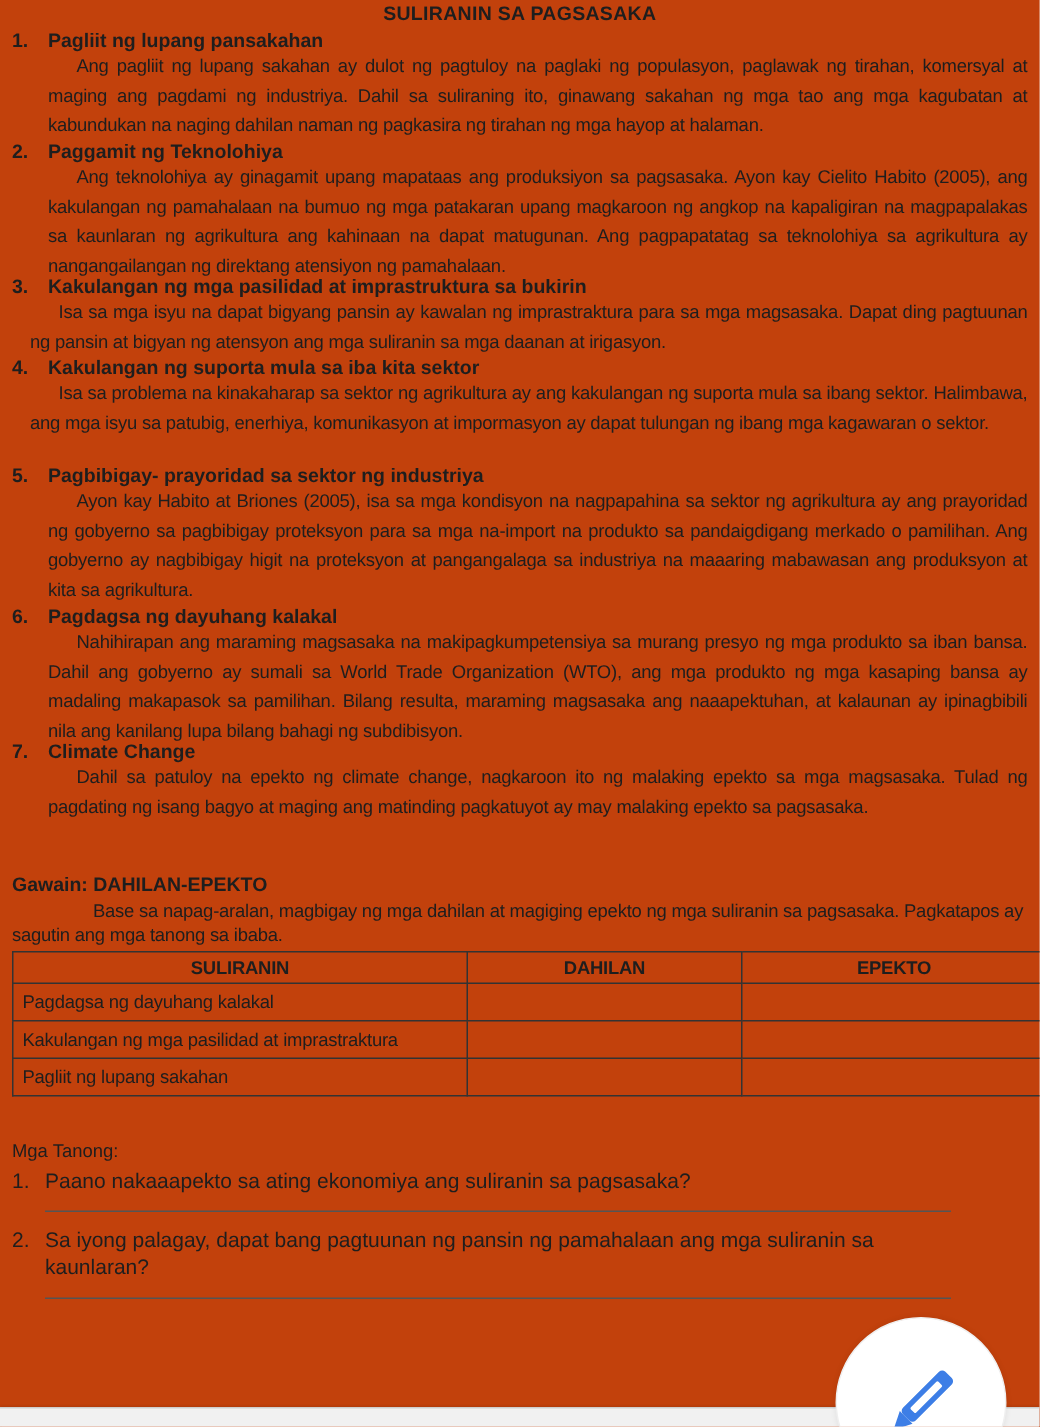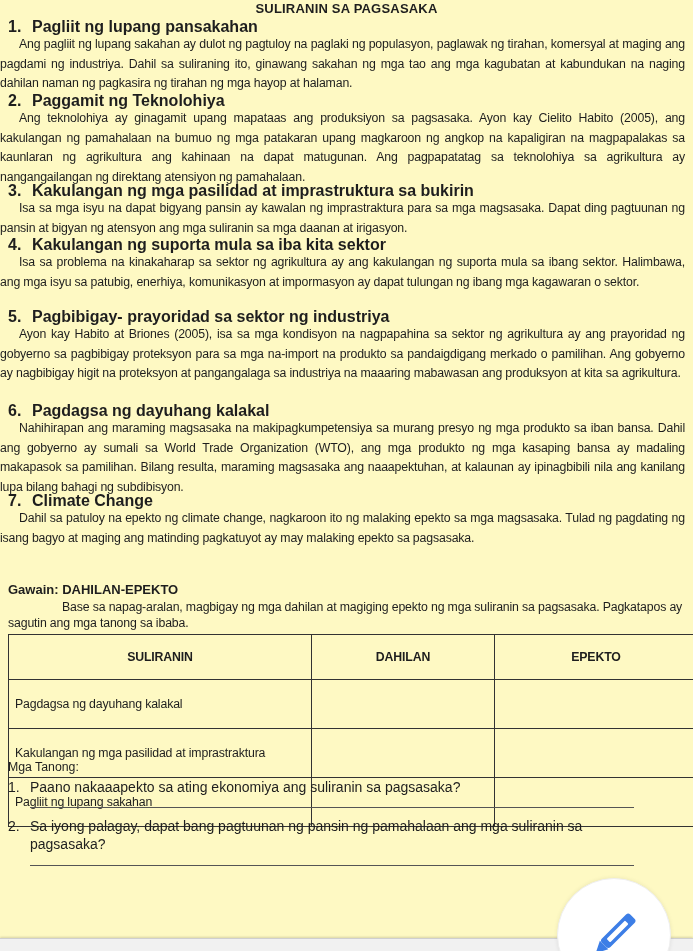--- a/index.html
+++ b/index.html
@@ -1,47 +1,47 @@
 <!DOCTYPE html>
 <html><head>
   <meta charset="utf-8">
   <style>
     html, body { margin: 0; padding: 0; }
     body {
       width: 693px; height: 951px; overflow: hidden; position: relative;
       background: #ffffff; color: #1e1e1e;
       font-family: "Liberation Sans", sans-serif;
     }
-    .page { position: absolute; left: 0; top: 0; width: 693px; height: 938px; background: #fef9c3; }
+    .page { position: absolute; left: 0; top: 0; width: 693px; height: 938px; background: #c2410c; }
     .title {
       position: absolute; top: 1px; left: 0; width: 693px; text-align: center;
       font-weight: bold; font-size: 13px; letter-spacing: 0.2px;
     }
     .sec { position: absolute; left: 0; width: 693px; }
     .sec-head {
-      font-weight: bold; font-size: 16px; line-height: 17px; padding-left: 8px;
+      font-weight: bold; font-size: 13px; line-height: 17px; padding-left: 8px;
       white-space: nowrap;
     }
     .sec-head .num { display: inline-block; width: 24px; }
     .sec-body {
-      font-size: 12.3px; line-height: 19.5px; padding-right: 8px;
+      font-size: 12.3px; line-height: 19.5px; padding-left: 32px; padding-right: 8px;
       text-align: justify; text-indent: 19px; letter-spacing: -0.15px;
     }
-    .sec-body.wide { padding-left: 0; }
+    .sec-body.wide { padding-left: 20px; }
     .gawain-head { position: absolute; left: 8px; top: 582px; font-weight: bold; font-size: 13px; }
     .gawain-body {
       position: absolute; left: 8px; top: 599px; width: 680px;
       font-size: 12.3px; line-height: 16px; text-indent: 54px; letter-spacing: -0.15px;
     }
     table.grid {
       position: absolute; left: 8px; top: 634px; width: 690px;
       border-collapse: collapse; font-size: 12.3px;
     }
     table.grid th, table.grid td {
-      border: 1.3px solid #333; height: 24px; padding: 12px 6px; text-align: left;
+      border: 1.3px solid #333; height: 24px; padding: 0 6px; text-align: left;
       letter-spacing: -0.15px;
     }
     table.grid th { text-align: center; font-weight: bold; height: 20px; }
     .q-head { position: absolute; left: 8px; top: 760px; font-size: 12.3px; }
     .q { position: absolute; left: 8px; font-size: 14px; line-height: 18px; width: 640px; }
     .q .num { display: inline-block; width: 22px; }
     .q .cont { padding-left: 22px; }
     .answer-line { position: absolute; left: 30px; width: 604px; height: 0; border-top: 1.3px solid #555; }
     .bottom-bar {
       position: absolute; left: 0; top: 938px; width: 693px; height: 13px;
@@ -141,21 +141,21 @@
 
   <div class="q-head">Mga Tanong:</div>
 
   <div class="q" style="top:778px">
     <span class="num">1.</span><span>Paano nakaaapekto sa ating ekonomiya ang suliranin sa pagsasaka?</span>
   </div>
   <div class="answer-line" style="top:807px"></div>
 
   <div class="q" style="top:817px">
     <span class="num">2.</span><span>Sa iyong palagay, dapat bang pagtuunan ng pansin ng pamahalaan ang mga suliranin sa</span>
-    <div class="cont">pagsasaka?</div>
+    <div class="cont">kaunlaran?</div>
   </div>
   <div class="answer-line" style="top:865px"></div>
 </div>
 
 <div class="bottom-bar"></div>
 
 <div class="fab">
   <svg width="56" height="56" viewBox="0 0 56 56">
     <g transform="rotate(45 28 28)">
       <rect x="22" y="2" width="12" height="40" rx="3" fill="#3d7ee6"></rect>

